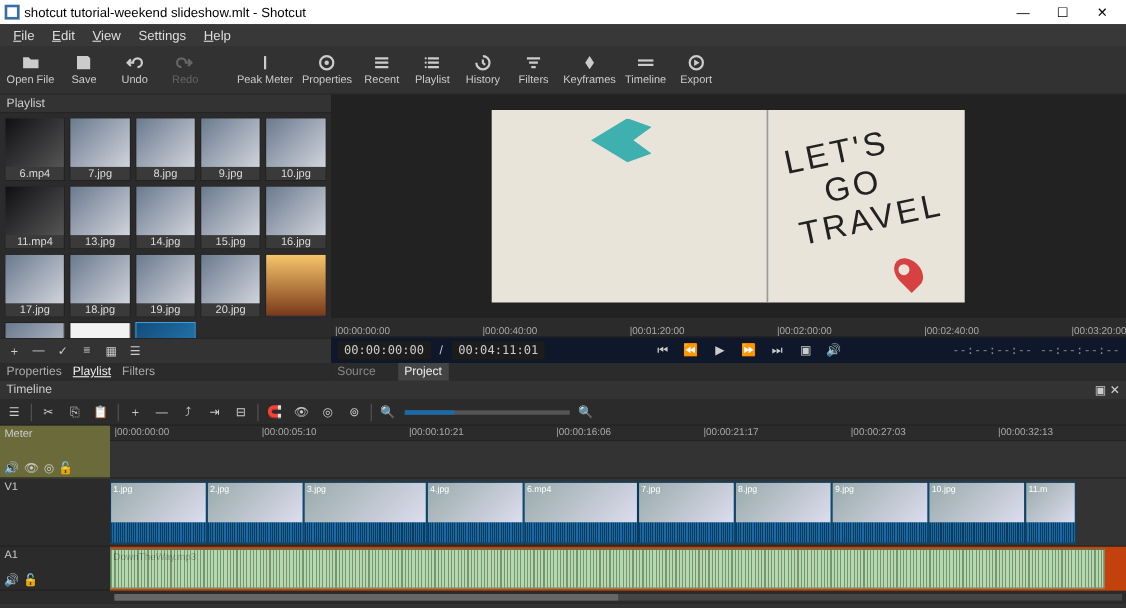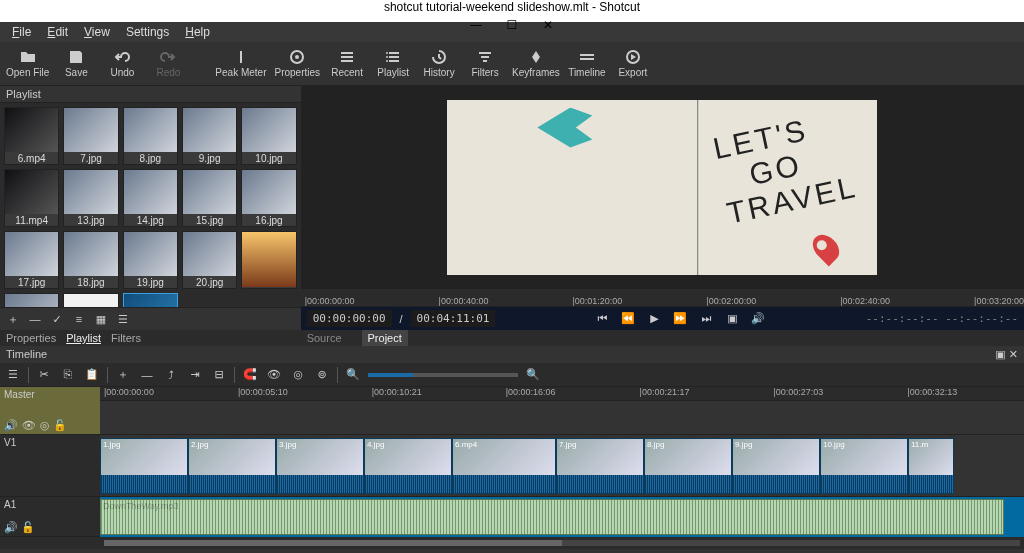--- a/index.html
+++ b/index.html
@@ -1,17 +1,17 @@
 <!DOCTYPE html>
 <html><head>
 <meta charset="utf-8">
 <style>
 * { margin: 0; padding: 0; box-sizing: border-box; font-family: "Segoe UI", Tahoma, sans-serif; }
 body { background: #323232; color: #ccc; width: 1024px; height: 553px; overflow: hidden; font-size: 11px; }
-.titlebar { background: #fff; color: #000; height: 22px; display: flex; align-items: center; padding: 0 4px; flex-direction: column; }
+.titlebar { background: #fff; color: #000; height: 22px; display: flex; align-items: center; padding: 0 4px; }
 .titlebar .icon { width: 14px; height: 14px; margin-right: 4px; }
 .titlebar .title { flex: 1; font-size: 12px; }
 .titlebar .winbtns { display: flex; }
 .titlebar .winbtn { width: 36px; height: 22px; display: flex; align-items: center; justify-content: center; font-size: 12px; }
 .menubar { background: #383838; height: 20px; display: flex; align-items: center; padding: 0 4px; }
 .menubar .mitem { padding: 2px 8px; color: #ddd; font-size: 12px; }
 .menubar .mitem u { text-decoration: underline; }
 .toolbar { background: #323232; height: 44px; display: flex; align-items: center; padding: 2px 6px; gap: 8px; border-bottom: 1px solid #222; }
 .tbtn { display: flex; flex-direction: column; align-items: center; justify-content: center; min-width: 38px; color: #ccc; font-size: 10px; gap: 2px; }
 .tbtn.disabled { color: #666; }
@@ -64,21 +64,21 @@
 .th.a1 { height: 40px; }
 .th .ticons { position: absolute; bottom: 2px; left: 4px; display: flex; gap: 4px; font-size: 11px; }
 .trackbody { flex: 1; overflow: hidden; position: relative; }
 .trackruler { height: 14px; background: #2b2b2b; display: flex; font-size: 9px; color: #aaa; gap: 84px; padding-left: 4px; border-bottom: 1px solid #222; }
 .masterlane { height: 34px; background: #333; border-bottom: 1px solid #222; }
 .v1lane { height: 62px; background: #333; display: flex; border-bottom: 1px solid #222; position: relative; }
 .clip { height: 56px; margin-top: 3px; background: #1a6aa8; border: 1px solid #0c3a5a; position: relative; display: flex; flex-direction: column; font-size: 8px; color: #fff; }
 .clip .clipthumb { flex: 1; background: linear-gradient(135deg,#9aa,#dde); }
 .clip .clipwave { height: 18px; background: repeating-linear-gradient(90deg,#0c3a5a,#0c3a5a 1px,#1a6aa8 1px,#1a6aa8 2px); }
 .clip .clabel { position: absolute; top: 1px; left: 2px; }
-.a1lane { height: 40px; background: #0369a1; position: relative; }
+.a1lane { height: 40px; background: #c2410c; position: relative; }
 .aclip { position: absolute; top: 2px; left: 0; right: 20px; height: 36px; background: #b6d8b0; border: 1px solid #5a7a55; }
 .aclip .wave { width: 100%; height: 100%; background: repeating-linear-gradient(90deg,#5a7a55,#5a7a55 1px,#b6d8b0 1px,#b6d8b0 3px); opacity: .7; }
 .aclip .albl { position: absolute; top: 1px; left: 2px; font-size: 9px; color: #222; }
 .sbar { height: 12px; background: #2b2b2b; display: flex; align-items: center; }
 .sbar .track { flex: 1; height: 6px; background: #444; margin: 0 4px; position: relative; }
 .sbar .thumb { position: absolute; left: 0; width: 50%; height: 100%; background: #666; }
 </style>
 </head>
 <body>
 
@@ -347,21 +347,21 @@
     <div class="divv"></div>
     <div class="ib">🔍</div>
     <div class="zoomslider">
         <div class="fill"></div>
       </div>
     <div class="ib">🔍</div>
   </div>
   <div class="tracks">
     <div class="trackheads">
       <div class="th master">
-        <span>Master</span>
+        <span>Meter</span>
         <div class="ticons">
             <span>🔊</span>
             <span>👁</span>
             <span>◎</span>
             <span>🔓</span>
           </div>
       </div>
       <div class="th v1">
         <span>V1</span>
       </div>
@@ -388,21 +388,21 @@
           <div class="clip" style="width: 88px;">
             <div class="clabel">1.jpg</div>
             <div class="clipthumb"></div>
             <div class="clipwave"></div>
           </div>
           <div class="clip" style="width: 88px;">
             <div class="clabel">2.jpg</div>
             <div class="clipthumb"></div>
             <div class="clipwave"></div>
           </div>
-          <div class="clip" style="width: 88px;">
+          <div class="clip" style="width: 112px;">
             <div class="clabel">3.jpg</div>
             <div class="clipthumb"></div>
             <div class="clipwave"></div>
           </div>
           <div class="clip" style="width: 88px;">
             <div class="clabel">4.jpg</div>
             <div class="clipthumb"></div>
             <div class="clipwave"></div>
           </div>
           <div class="clip" style="width: 104px;">

